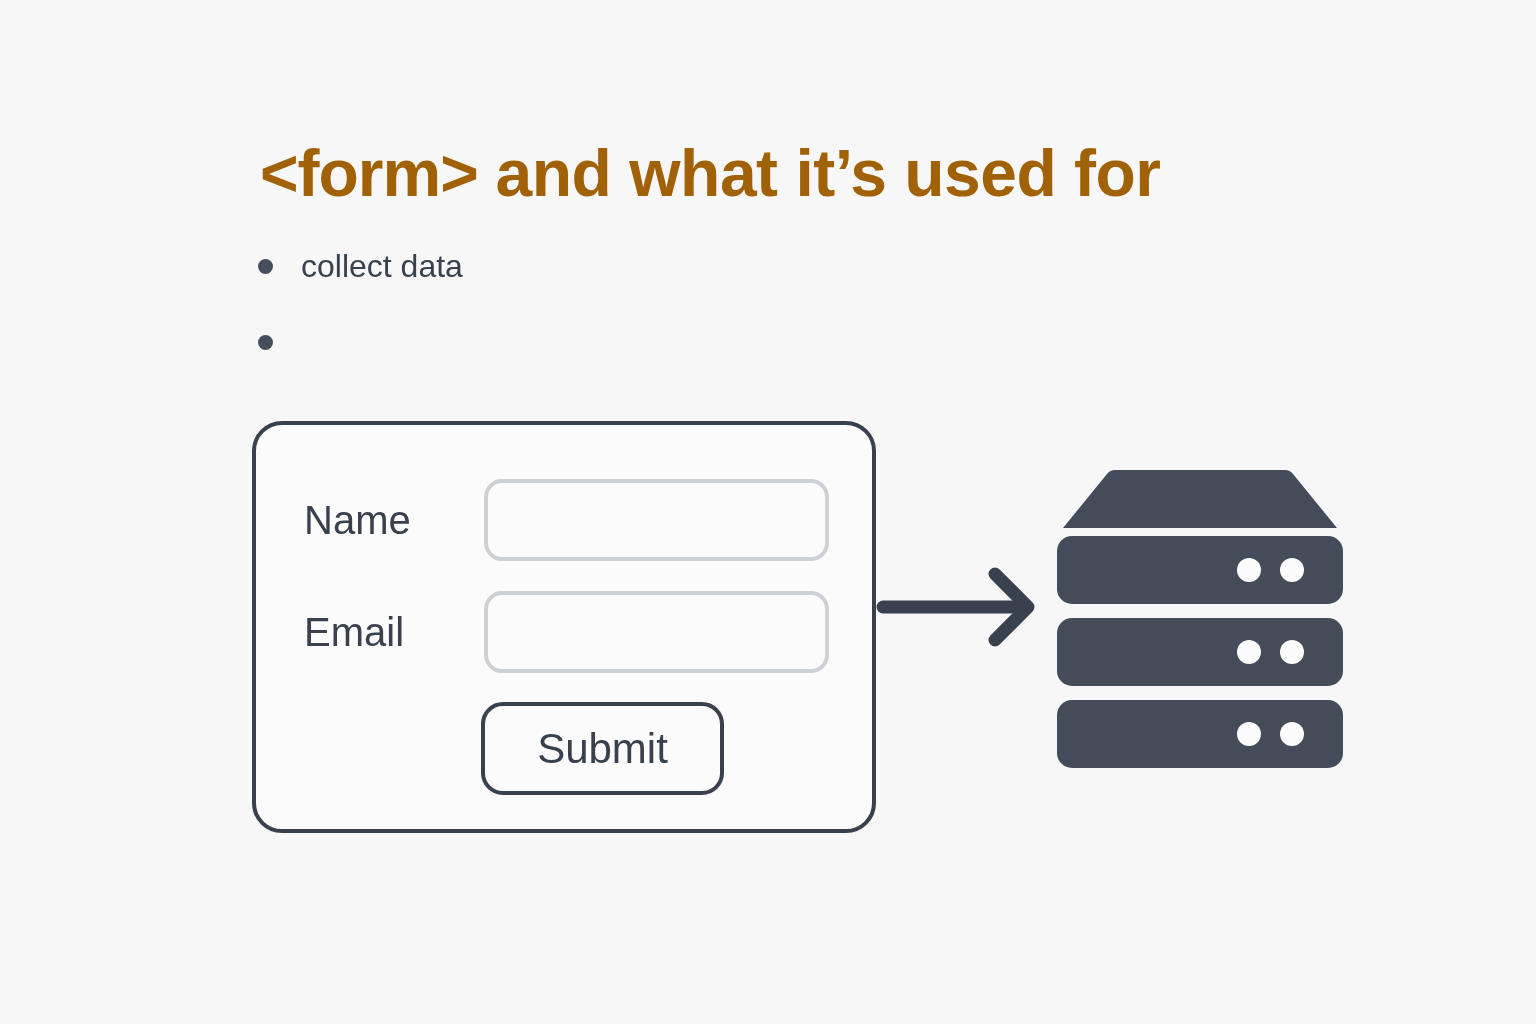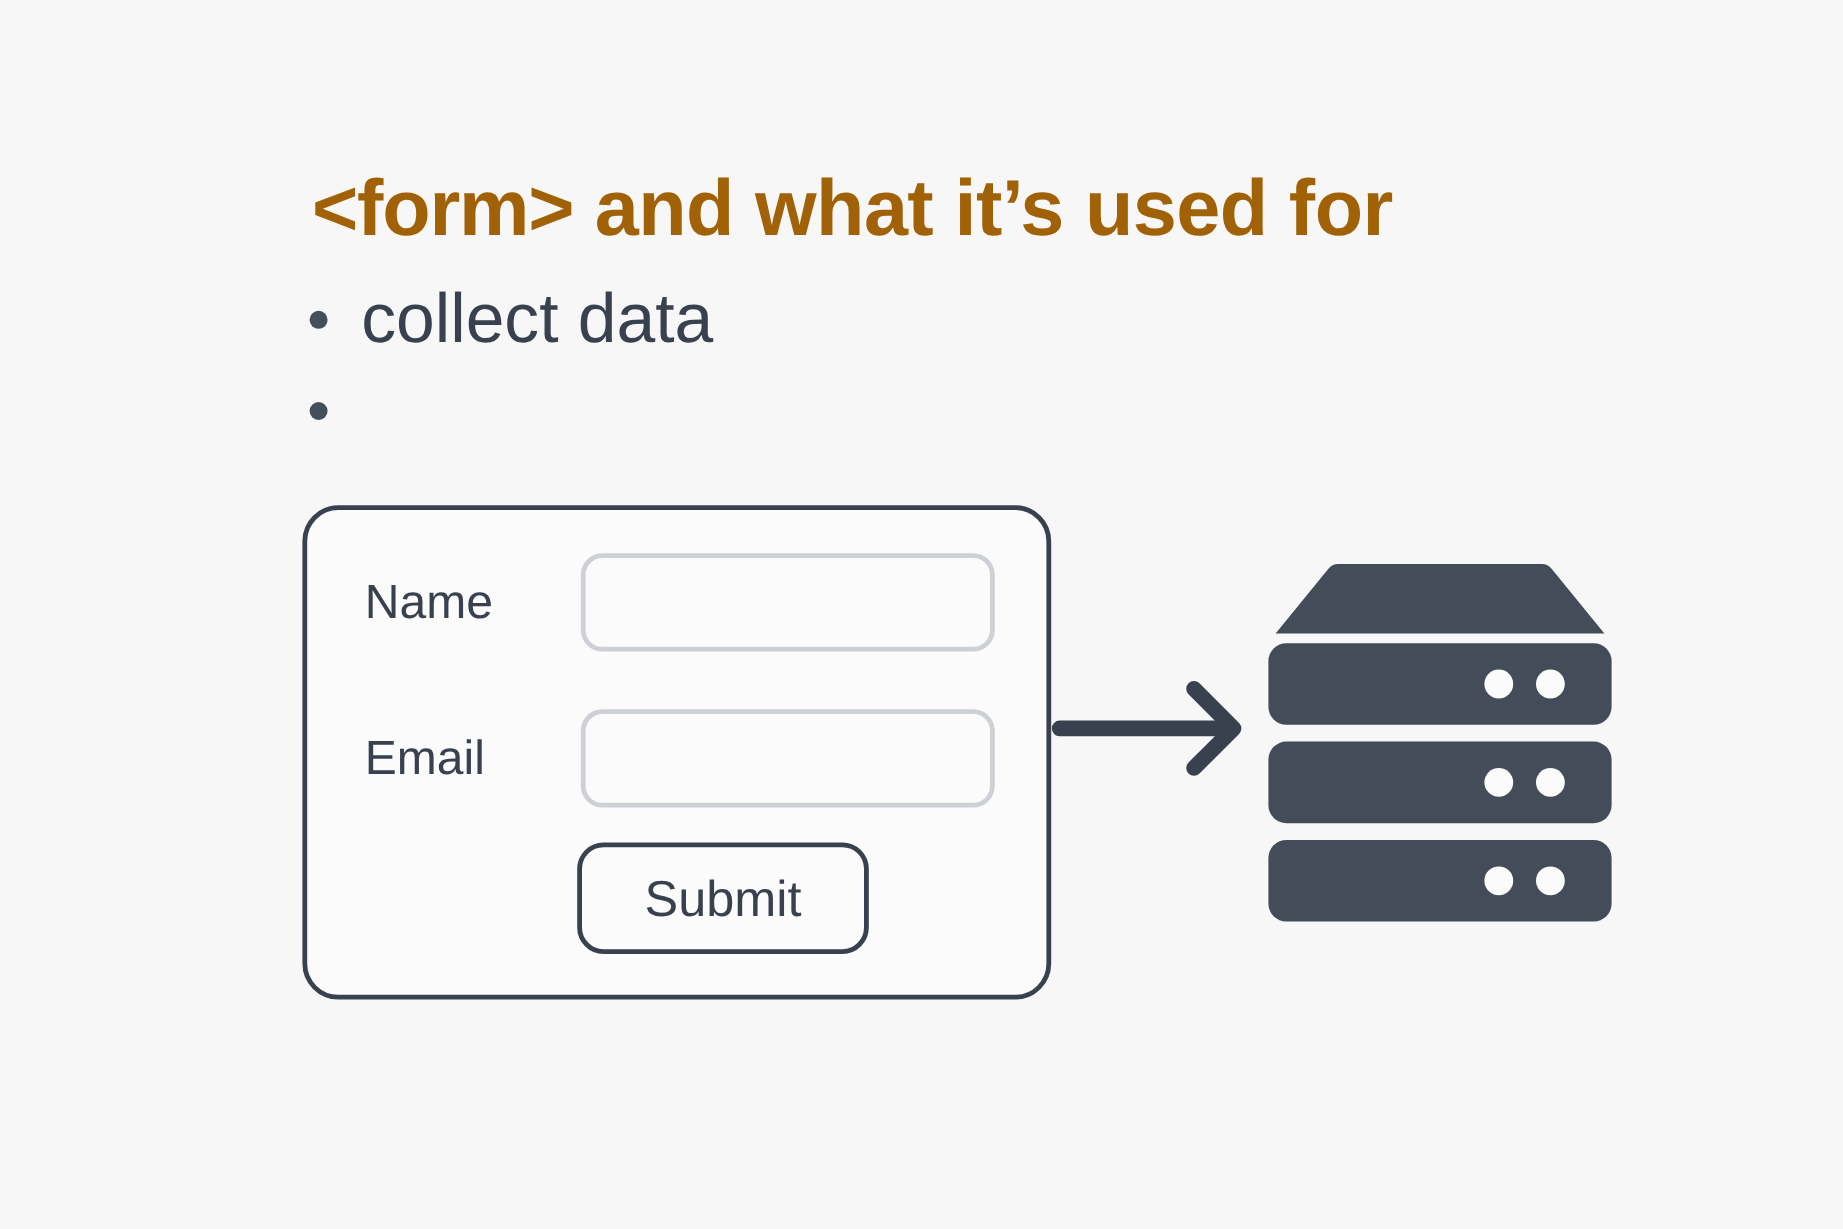--- a/index.html
+++ b/index.html
@@ -57,21 +57,21 @@
   }
   .bullet-dot {
     width: 15px;
     height: 15px;
     border-radius: 50%;
     background: #454e5b;
     flex: 0 0 auto;
     margin-right: 28px;
   }
   .bullet-text {
-    font-size: 58px;
+    font-size: 32px;
     line-height: 52px;
     font-weight: normal;
     color: #39414e;
     letter-spacing: 0px;
     white-space: nowrap;
   }
 
   
   #form-card {
     position: absolute;
@@ -84,21 +84,21 @@
     border: 4.5px solid #39414e;
     border-radius: 30px;
   }
   .field-row {
     position: absolute;
     display: flex;
     align-items: center;
     left: 48px;
     width: 540px;
   }
-  #row-name { top: 36px; }
+  #row-name { top: 54px; }
   #row-email { top: 166px; }
 
   .field-label {
     width: 180px;
     flex: 0 0 auto;
     font-size: 40px;
     line-height: 46px;
     color: #39414e;
     white-space: nowrap;
   }

